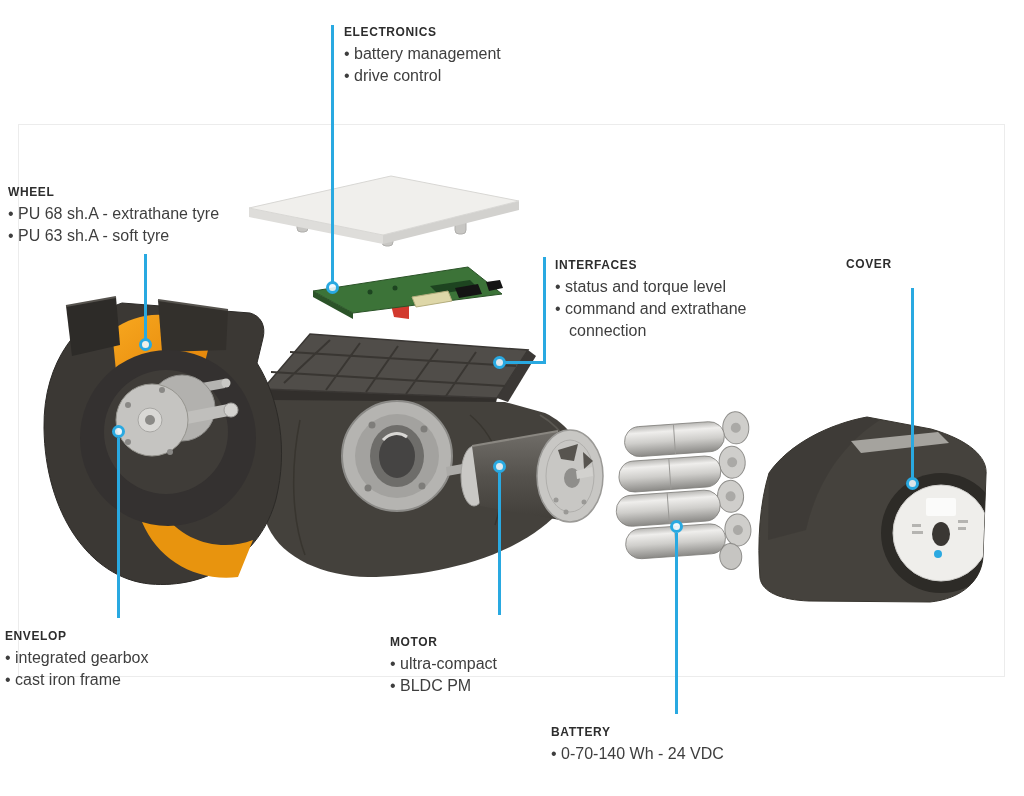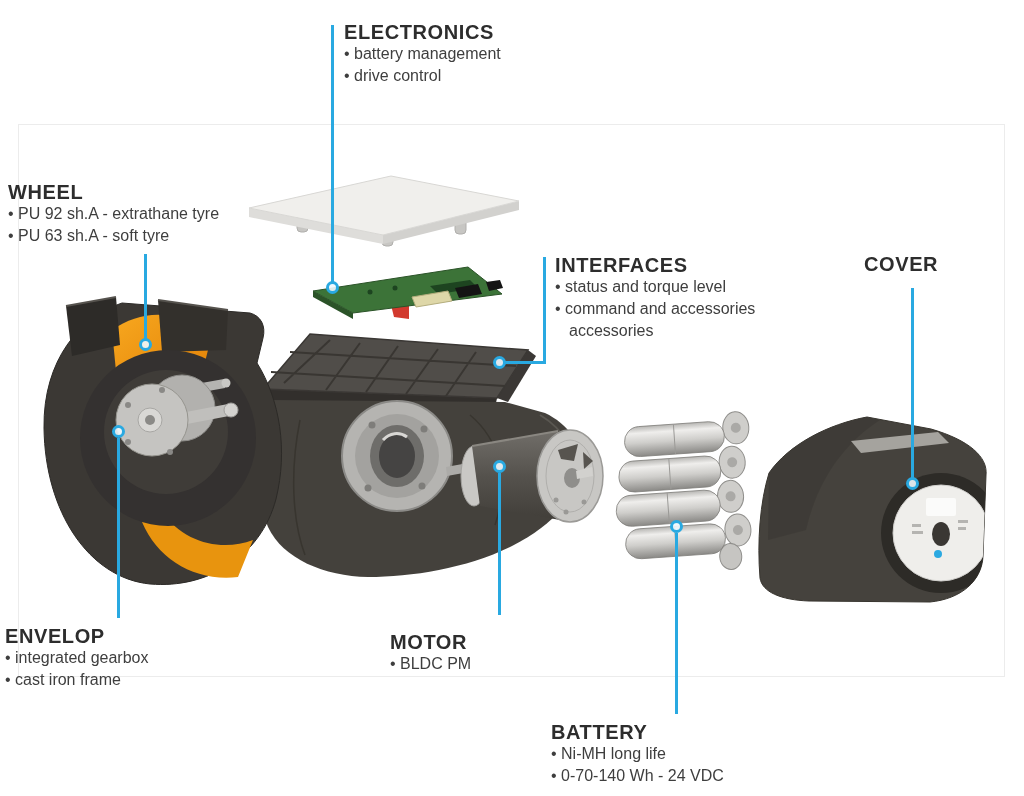--- a/index.html
+++ b/index.html
@@ -19,21 +19,21 @@
     border:1px solid var(--frame-border);background:transparent;box-sizing:border-box;
   }
   svg.art{position:absolute;left:0;top:0;z-index:1;}
   .lead{position:absolute;background:var(--accent);z-index:2;}
   .marker{
     position:absolute;width:13px;height:13px;border-radius:50%;
     border:3px solid var(--accent);background:rgba(240,250,255,.9);
     box-sizing:border-box;z-index:3;
   }
   .label{position:absolute;z-index:4;color:var(--text-color);font-size:16px;line-height:22px;}
-  .label .t{font-weight:700;font-size:20px;letter-spacing:.6px;color:var(--title-color);}
+  .label .t{font-weight:700;font-size:12px;letter-spacing:.6px;color:var(--title-color);}
   .label.center{text-align:left;}
   .label.left .b{padding-left:14px;text-indent:-14px;}
 </style>
 </head>
 <body>
 
 <div class="frame"></div>
 
 <svg class="art" width="1024" height="796" viewBox="0 0 1024 796">
   <defs>
@@ -194,42 +194,42 @@
 <div class="marker" style="left:670px;top:520px;"></div>
 
 <div class="label left" style="left:344px;top:21px;width:230px;">
   <div class="t">ELECTRONICS</div>
   <div class="b">• battery management</div>
   <div class="b">• drive control</div>
 </div>
 
 <div class="label center" style="left:8px;top:181px;width:280px;">
   <div class="t">WHEEL</div>
-  <div class="b">• PU 92 sh.A - extrathane tyre</div>
+  <div class="b">• PU 68 sh.A - extrathane tyre</div>
   <div class="b">• PU 63 sh.A - soft tyre</div>
 </div>
 
 <div class="label left" style="left:555px;top:254px;width:232px;">
   <div class="t">INTERFACES</div>
   <div class="b">• status and torque level</div>
-  <div class="b">• command and accessories accessories</div>
-</div>
-
-<div class="label center" style="left:864px;top:253px;width:130px;">
+  <div class="b">• command and extrathane connection</div>
+</div>
+
+<div class="label center" style="left:846px;top:253px;width:130px;">
   <div class="t">COVER</div>
 </div>
 
 <div class="label center" style="left:5px;top:625px;width:230px;">
   <div class="t">ENVELOP</div>
   <div class="b">• integrated gearbox</div>
   <div class="b">• cast iron frame</div>
 </div>
 
 <div class="label center" style="left:390px;top:631px;width:220px;">
   <div class="t">MOTOR</div>
+  <div class="b">• ultra-compact</div>
   <div class="b">• BLDC PM</div>
 </div>
 
 <div class="label center" style="left:551px;top:721px;width:250px;">
   <div class="t">BATTERY</div>
-  <div class="b">• Ni-MH long life</div>
   <div class="b">• 0-70-140 Wh - 24 VDC</div>
 </div>
 
 </body></html>

